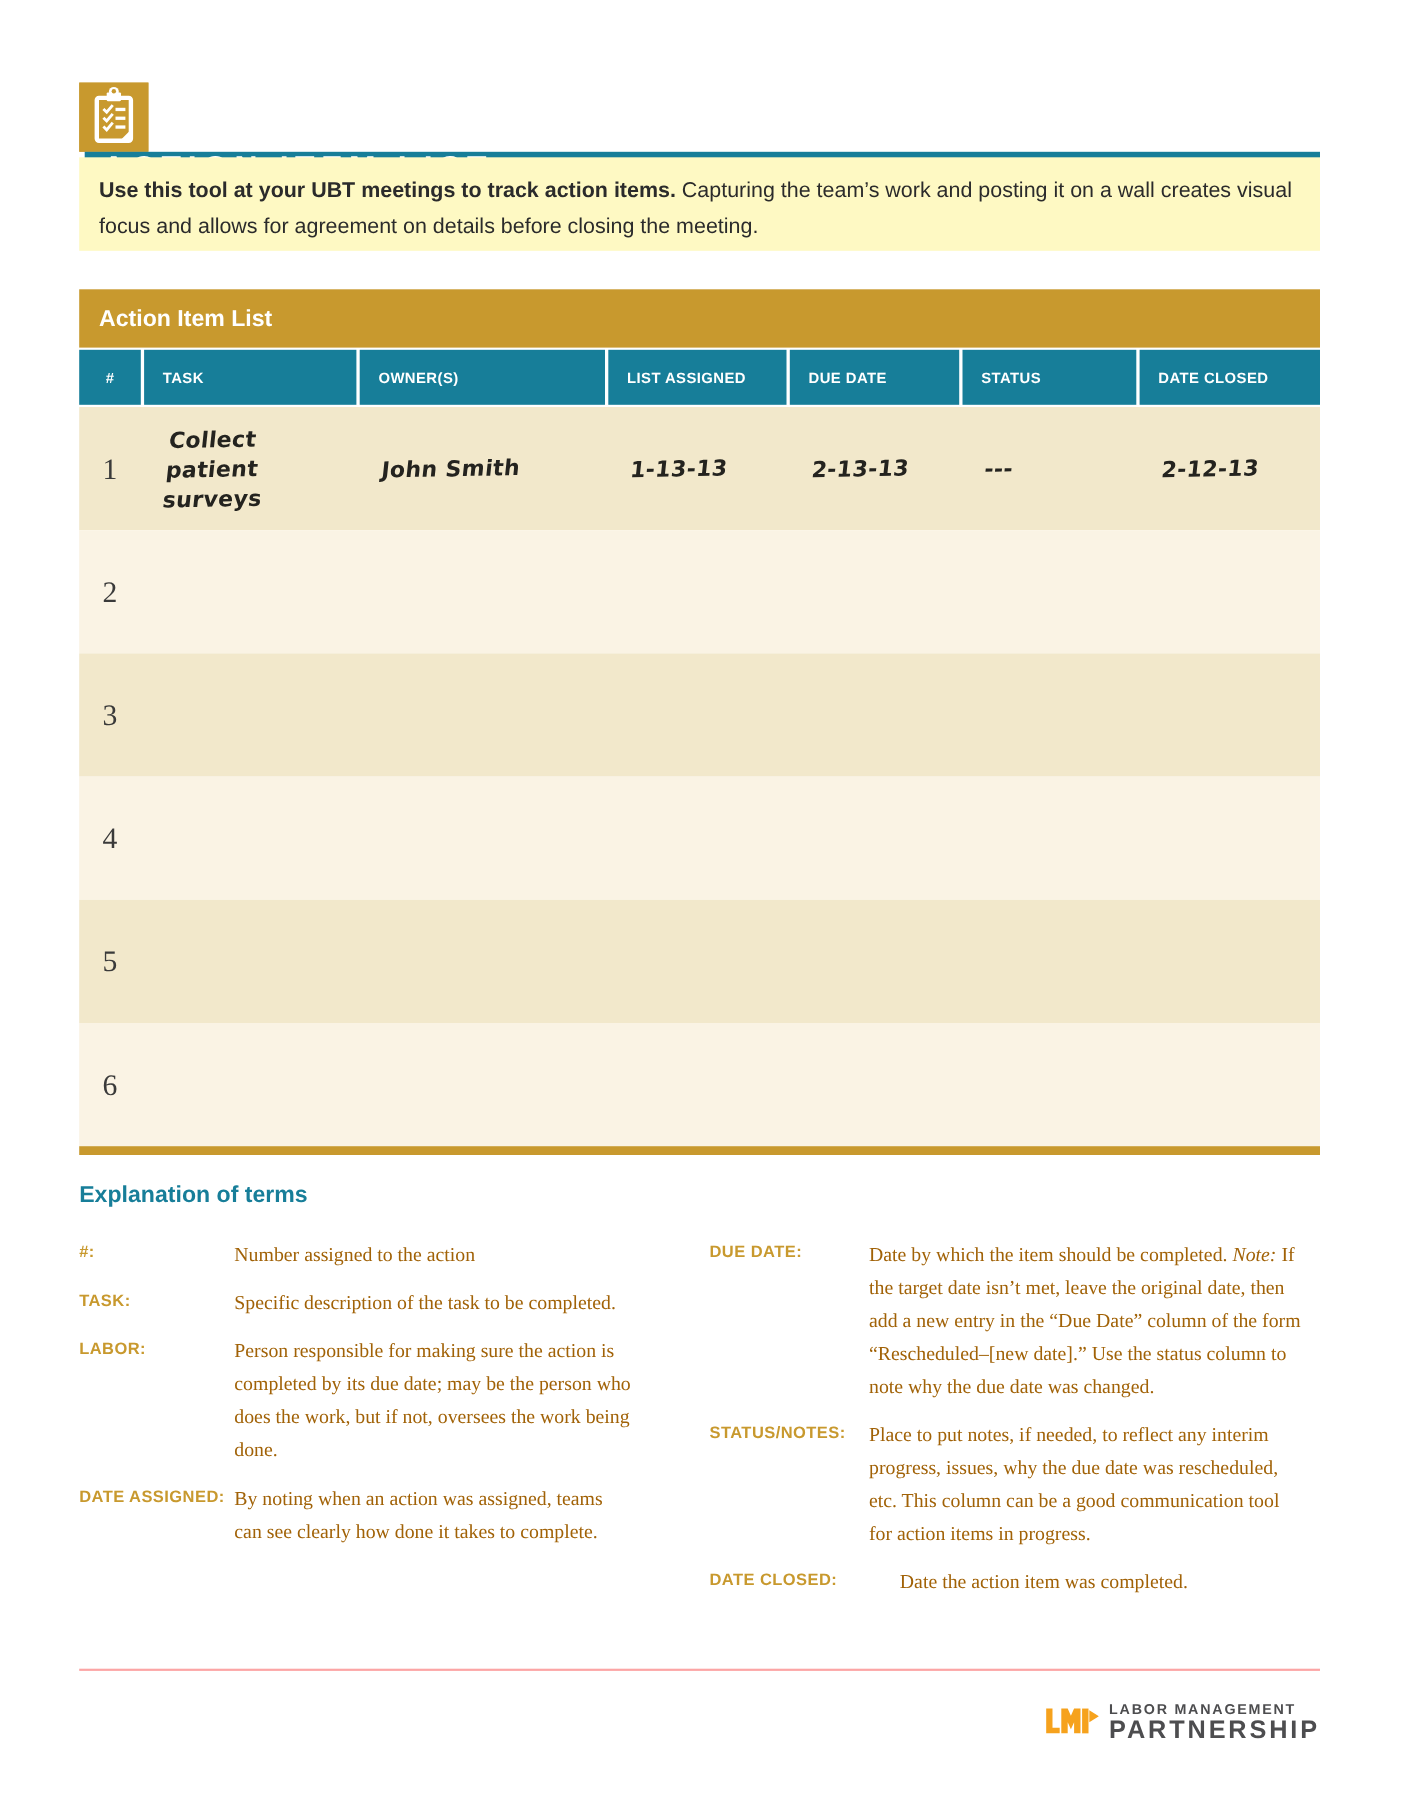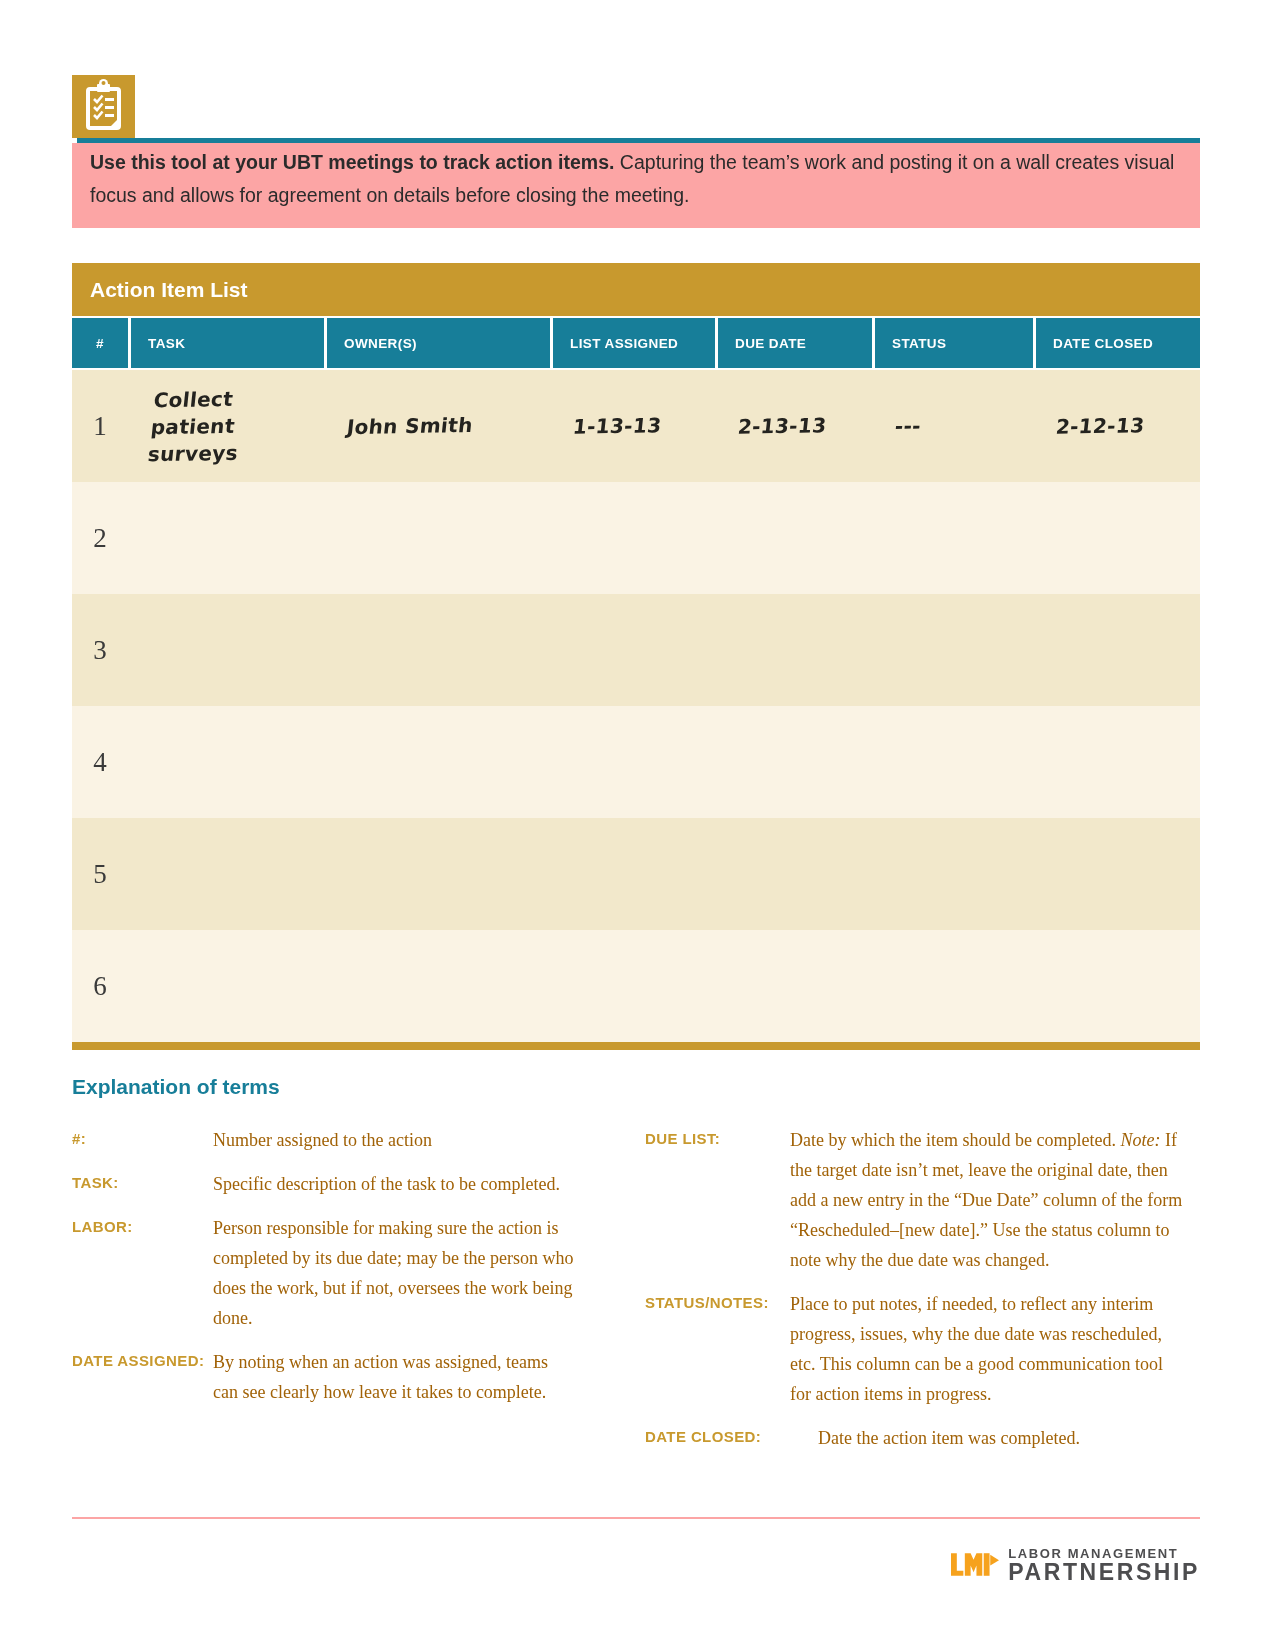--- a/index.html
+++ b/index.html
@@ -16,22 +16,22 @@
     flex:1; margin-left:5px; background:#177e99; display:flex; align-items:center;
     padding-left:16px;
   }
   .title-banner h1 {
     margin:0; color:#ffffff; font-size:29px; font-weight:bold;
     letter-spacing:6px; transform:scaleY(1.08); transform-origin:left center;
   }
 
   
   .intro-box {
-    top:143px; height:85px; background:#fca5a5; box-sizing:border-box;
-    padding:3px 20px 0 18px; color:#2b2b2b;
+    top:143px; height:85px; background:#fef9c3; box-sizing:border-box;
+    padding:14px 20px 0 18px; color:#2b2b2b;
     font-size:19.5px; line-height:33px;
   }
   .intro-box b { font-weight:bold; }
 
   
   .table-wrap { top:263px; }
   .table-title-bar {
     height:53px; background:#c8992e; display:flex; align-items:center;
     padding-left:18px; box-sizing:border-box; margin-bottom:2px;
   }
@@ -220,26 +220,26 @@
         <div class="term-item">
           <div class="term-label">TASK:</div>
           <div class="term-def" style="max-width:365px;">Specific description of the task to be completed.</div>
         </div>
         <div class="term-item">
           <div class="term-label">LABOR:</div>
           <div class="term-def" style="max-width:365px;">Person responsible for making sure the action is completed by its due date; may be the person who does the work, but if not, oversees the work being done.</div>
         </div>
         <div class="term-item">
           <div class="term-label">DATE ASSIGNED:</div>
-          <div class="term-def" style="max-width:350px;">By noting when an action was assigned, teams can see clearly how leave it takes to complete.</div>
+          <div class="term-def" style="max-width:350px;">By noting when an action was assigned, teams can see clearly how done it takes to complete.</div>
         </div>
       </div>
       <div class="explain-col-right">
         <div class="term-item">
-          <div class="term-label">DUE LIST:</div>
+          <div class="term-label">DUE DATE:</div>
           <div class="term-def" style="max-width:398px;"><span>Date by which the item should be completed. </span><em>Note:</em><span> If the target date isn’t met, leave the original date, then add a new entry in the “Due Date” column of the form “Rescheduled–[new date].” Use the status column to note why the due date was changed.</span></div>
         </div>
         <div class="term-item">
           <div class="term-label">STATUS/NOTES:</div>
           <div class="term-def" style="max-width:398px;">Place to put notes, if needed, to reflect any interim progress, issues, why the due date was rescheduled, etc. This column can be a good communication tool for action items in progress.</div>
         </div>
         <div class="term-item">
           <div class="term-label">DATE CLOSED:</div>
           <div class="term-def" style="max-width:398px;margin-left:28px;">Date the action item was completed.</div>
         </div>

